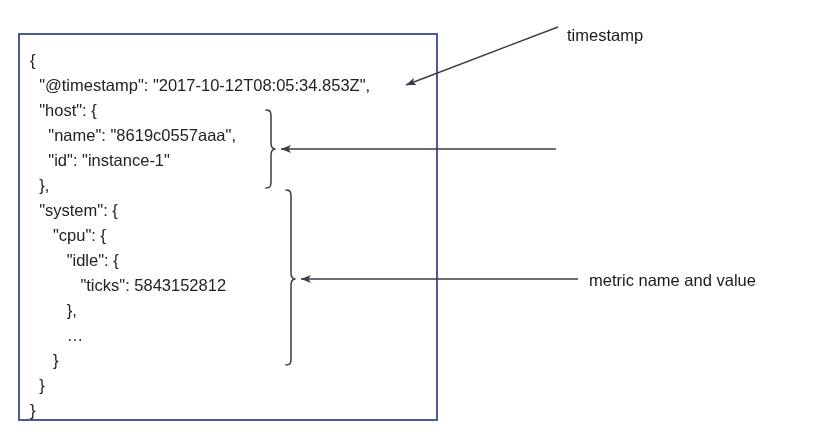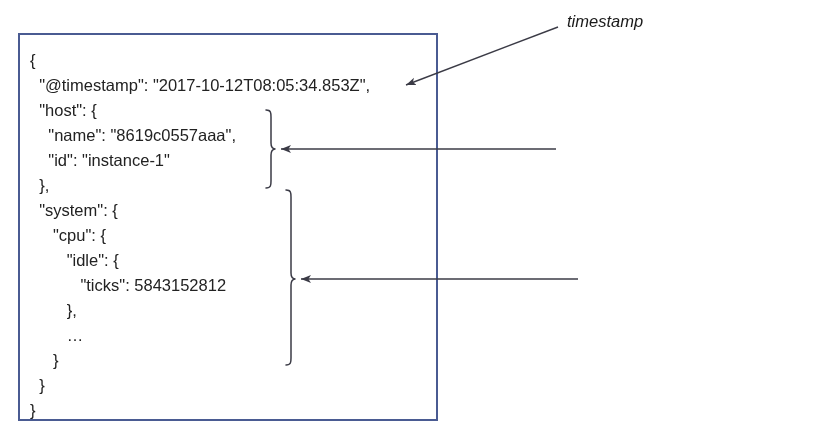--- a/index.html
+++ b/index.html
@@ -56,21 +56,21 @@
 
   
   .annot-label {
     position: absolute;
     font-family: "Liberation Sans", sans-serif;
     font-size: 16.5px;
     color: #1a1a1a;
     white-space: nowrap;
     line-height: 20px;
   }
-  #label-timestamp { left: 567px; top: 11px; font-style: italic; }
+  #label-timestamp { left: 567px; top: 25px; }
   #label-dimensions { left: 567px; top: 140px; }
   #label-metric   { left: 589px; top: 270px; }
 
   
   #overlay {
     position: absolute;
     left: 0;
     top: 0;
     width: 817px;
     height: 437px;
@@ -112,14 +112,15 @@
     <line x1="558" y1="27" x2="406" y2="85" stroke="#3b3b46" stroke-width="1.4" marker-end="url(#arrowhead)"></line>
 
     <line x1="556" y1="149" x2="281" y2="149" stroke="#3b3b46" stroke-width="1.4" marker-end="url(#arrowhead)"></line>
 
     <line x1="578" y1="279" x2="301" y2="279" stroke="#3b3b46" stroke-width="1.4" marker-end="url(#arrowhead)"></line>
   </svg>
 
   <div class="annot-label" id="label-timestamp">timestamp</div>
 
 
+  <div class="annot-label" id="label-metric">metric name and value</div>
 
 </div>
 
 </body></html>

